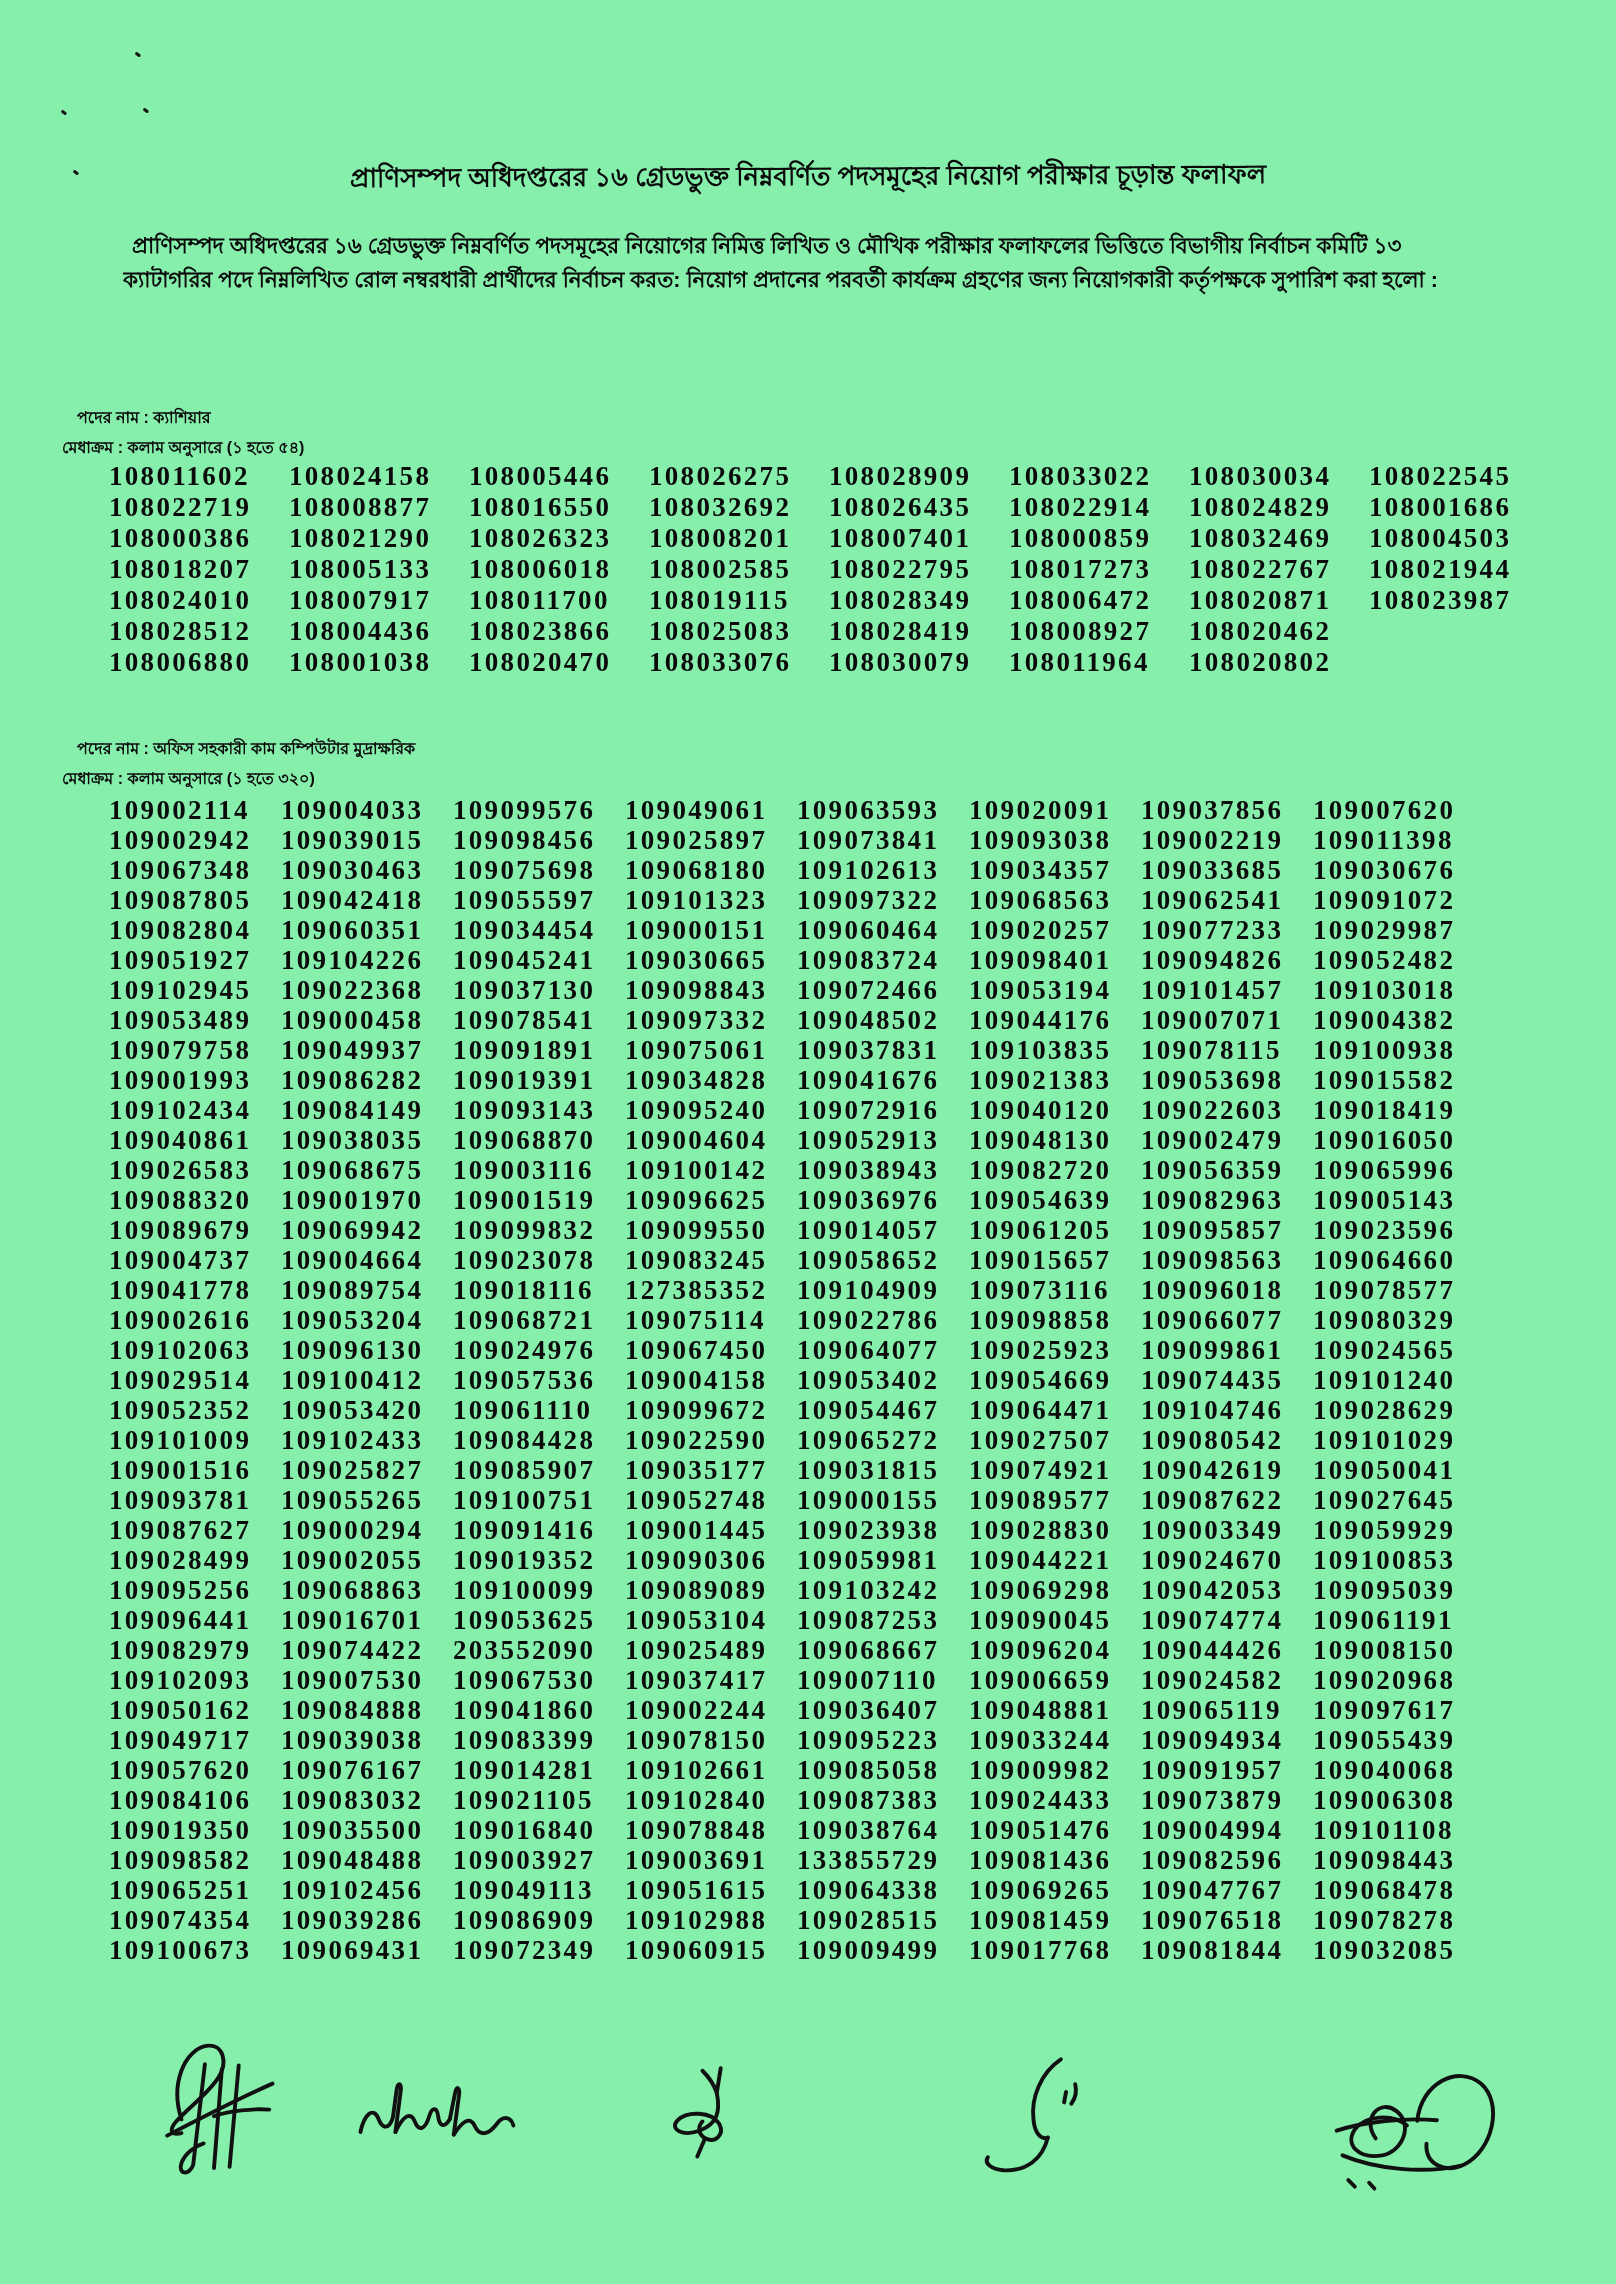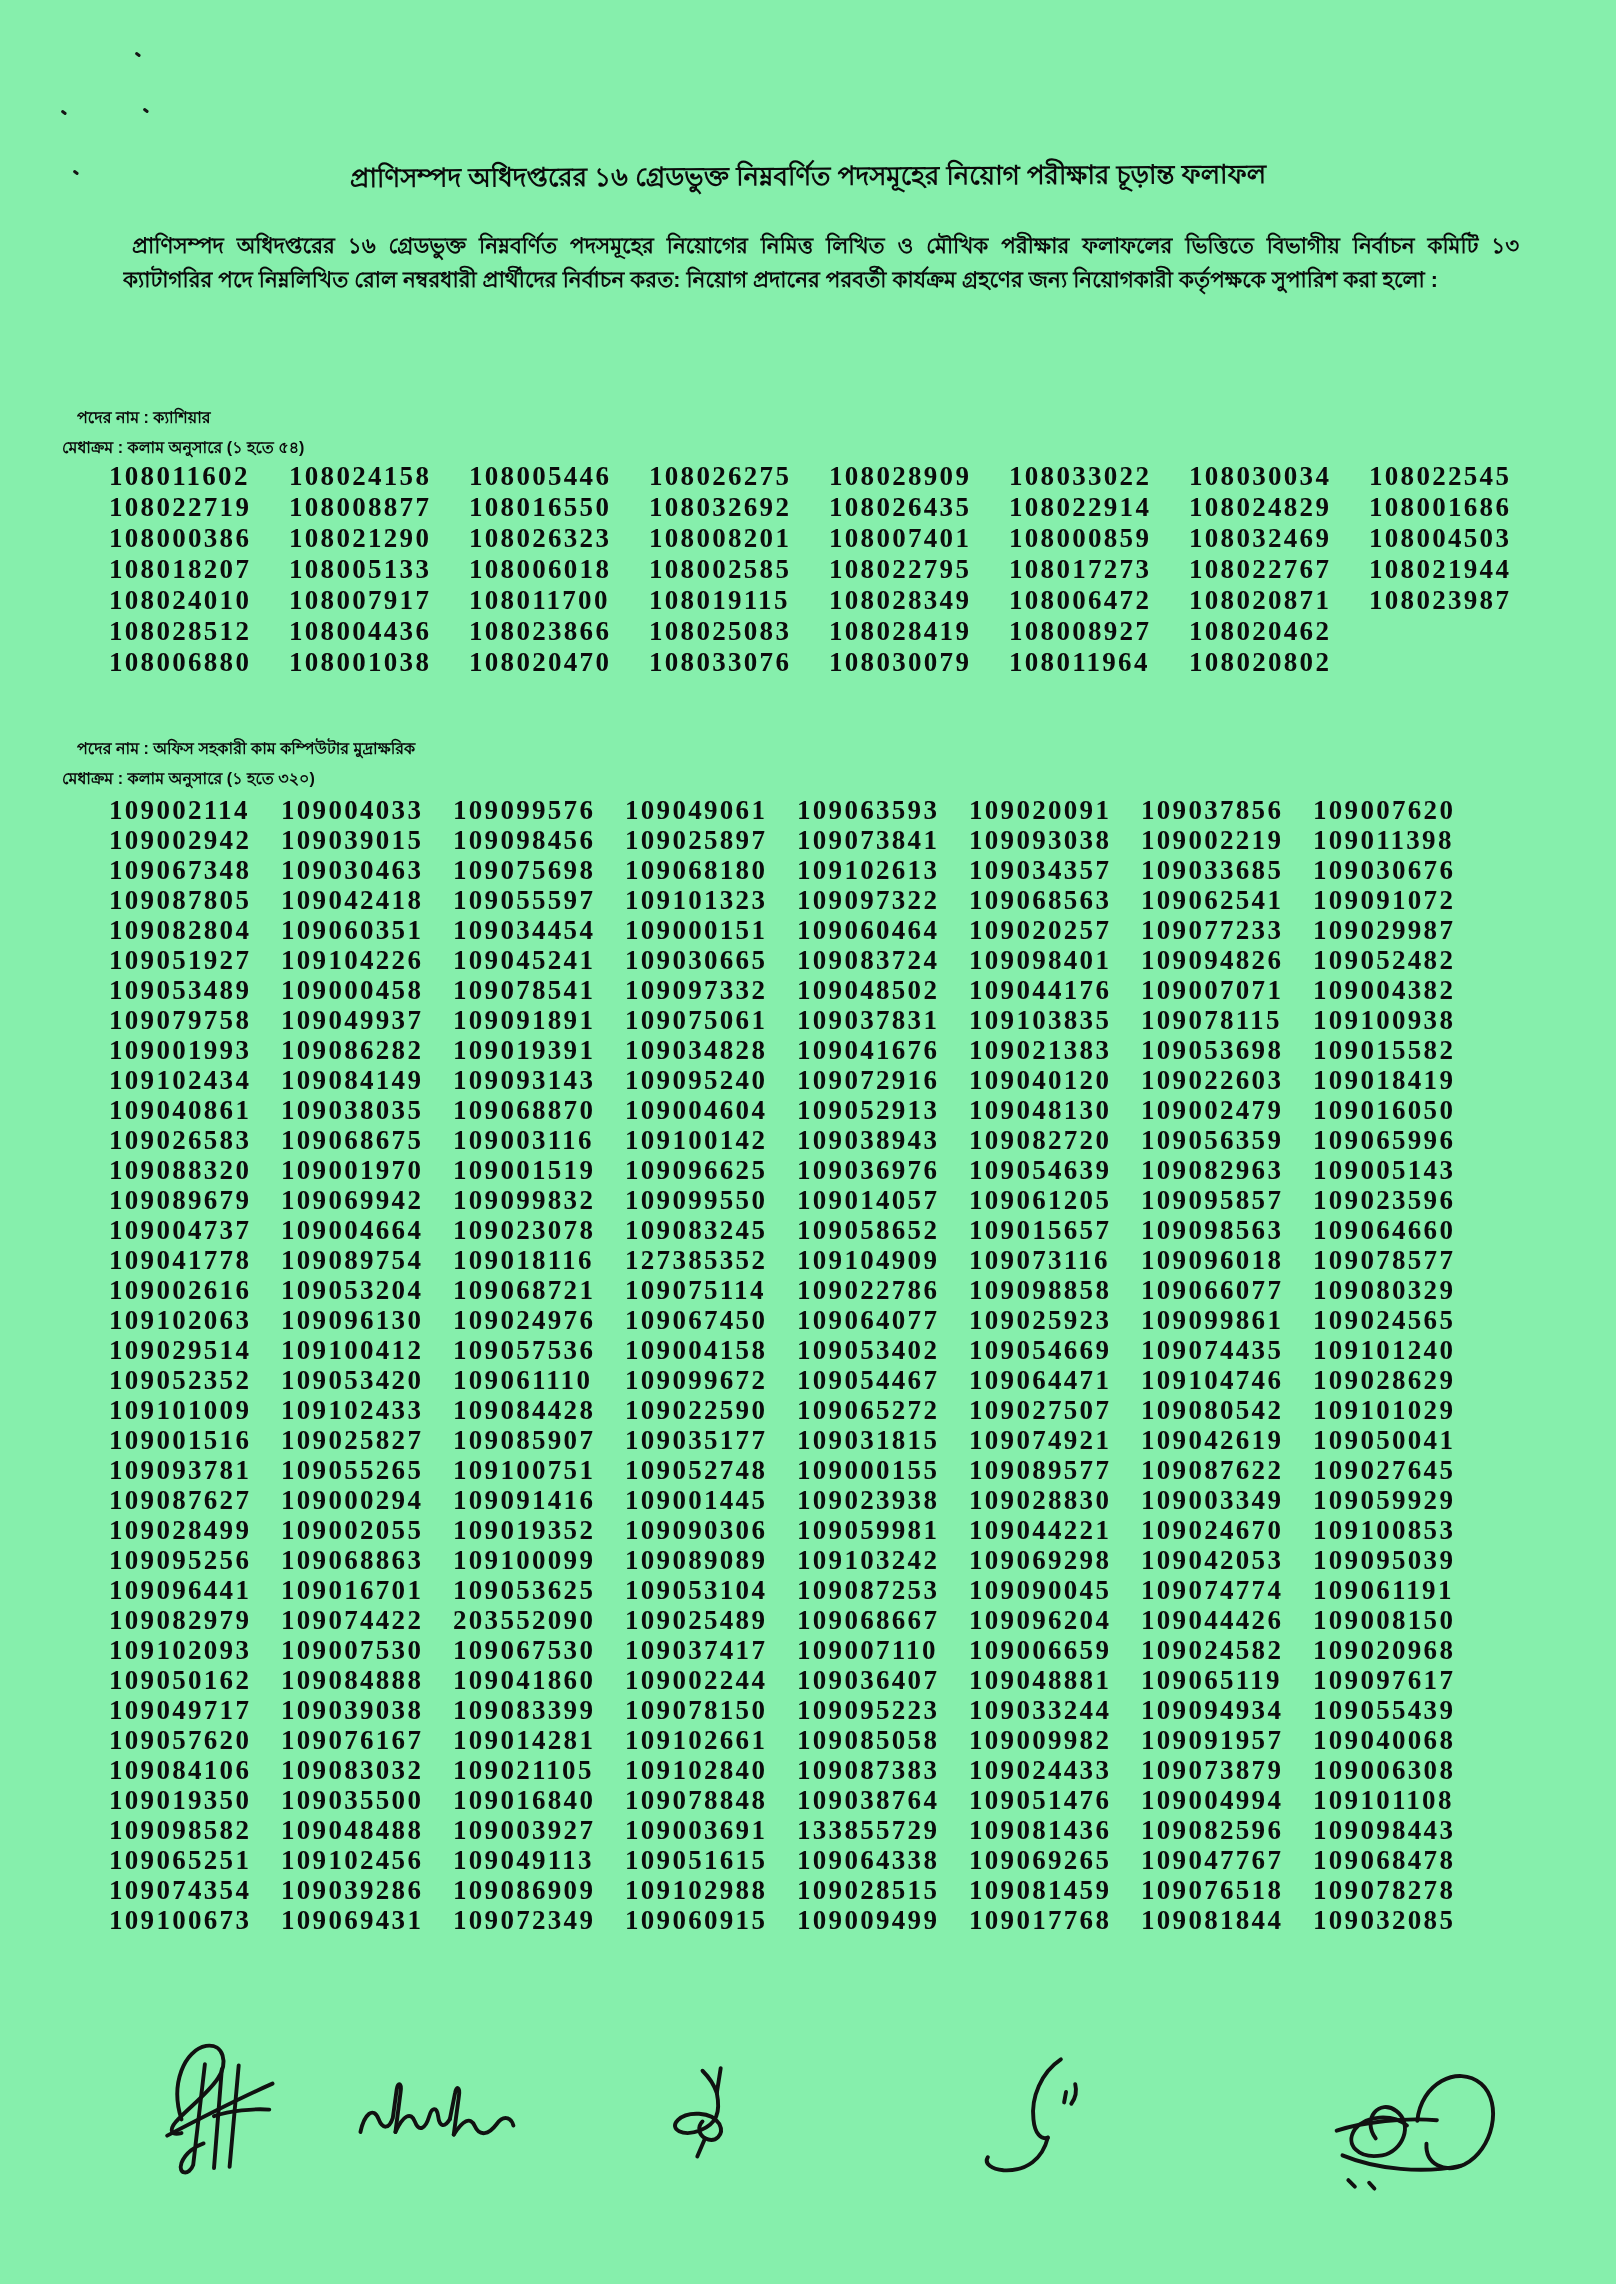--- a/index.html
+++ b/index.html
@@ -33,21 +33,21 @@
     transform: rotate(-0.25deg);
   }
   .intro-line {
     position: absolute;
     font-size: 21.5px;
     font-weight: 700;
     height: 33px;
     white-space: nowrap;
     overflow: hidden;
   }
-  #intro-line-1 { left: 132px; top: 229px; width: 1401px; font-family: Liberation Mono, monospace; }
+  #intro-line-1 { left: 132px; top: 229px; width: 1401px; }
   #intro-line-2 { left: 123px; top: 263px; width: 1414px; }
 
   .section-label {
     position: absolute;
     font-size: 16px;
     font-weight: 700;
     height: 30px;
     white-space: nowrap;
     overflow: hidden;
   }
@@ -225,20 +225,30 @@
         <span class="roll-cell">109051927</span>
         <span class="roll-cell">109104226</span>
         <span class="roll-cell">109045241</span>
         <span class="roll-cell">109030665</span>
         <span class="roll-cell">109083724</span>
         <span class="roll-cell">109098401</span>
         <span class="roll-cell">109094826</span>
         <span class="roll-cell">109052482</span>
       </div>
       <div class="roll-row">
+        <span class="roll-cell">109102945</span>
+        <span class="roll-cell">109022368</span>
+        <span class="roll-cell">109037130</span>
+        <span class="roll-cell">109098843</span>
+        <span class="roll-cell">109072466</span>
+        <span class="roll-cell">109053194</span>
+        <span class="roll-cell">109101457</span>
+        <span class="roll-cell">109103018</span>
+      </div>
+      <div class="roll-row">
         <span class="roll-cell">109053489</span>
         <span class="roll-cell">109000458</span>
         <span class="roll-cell">109078541</span>
         <span class="roll-cell">109097332</span>
         <span class="roll-cell">109048502</span>
         <span class="roll-cell">109044176</span>
         <span class="roll-cell">109007071</span>
         <span class="roll-cell">109004382</span>
       </div>
       <div class="roll-row">

